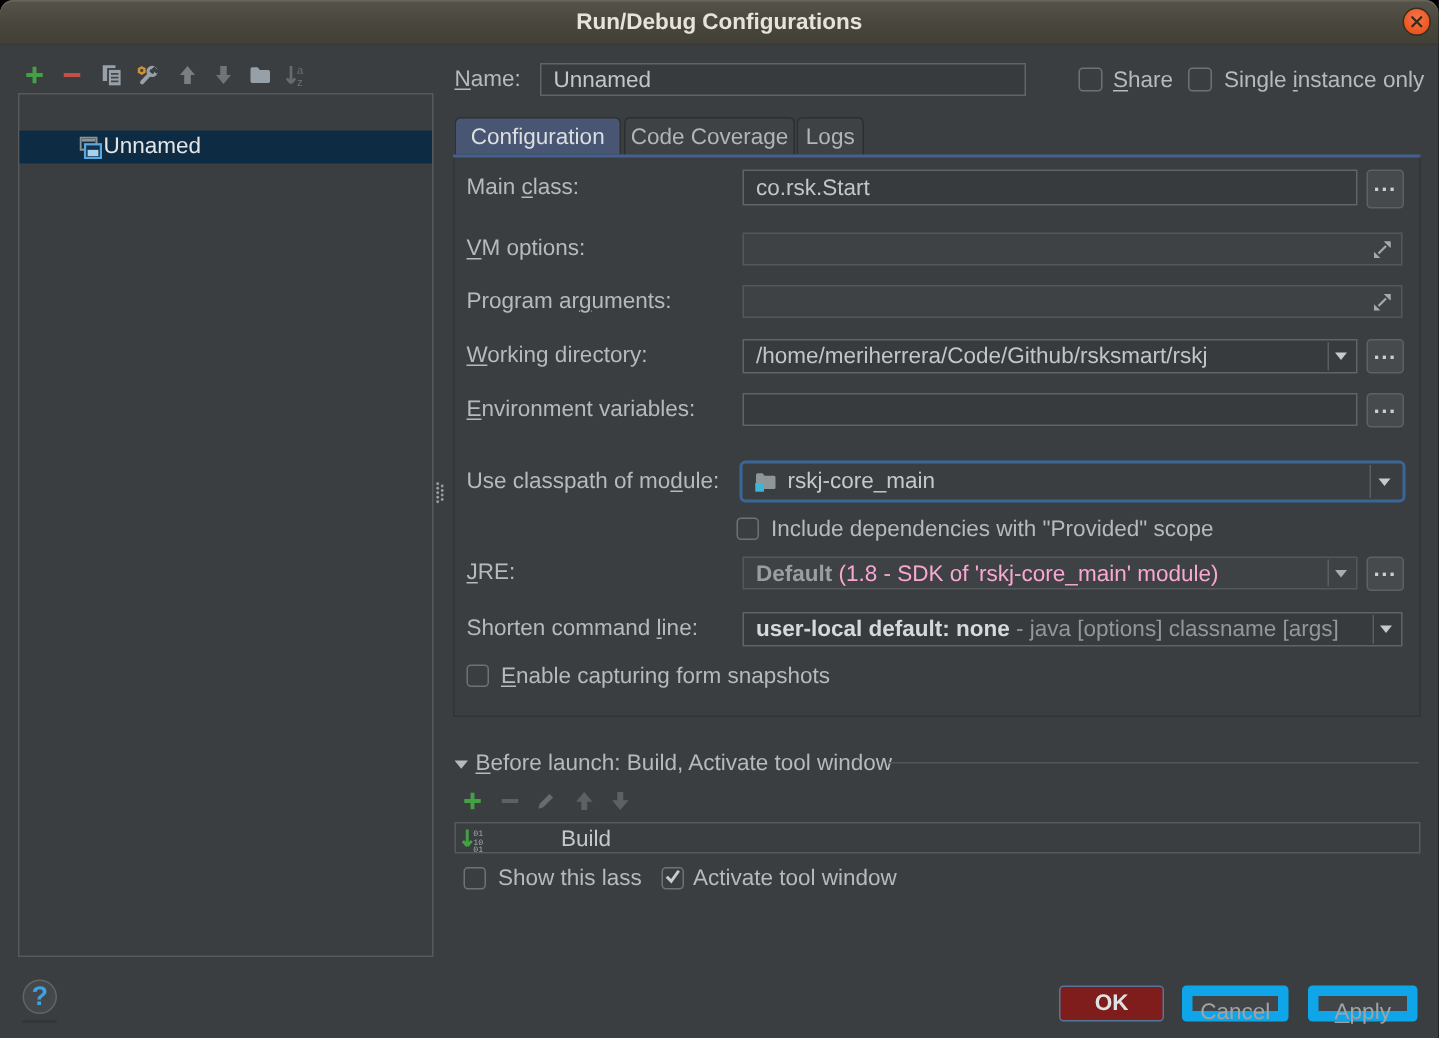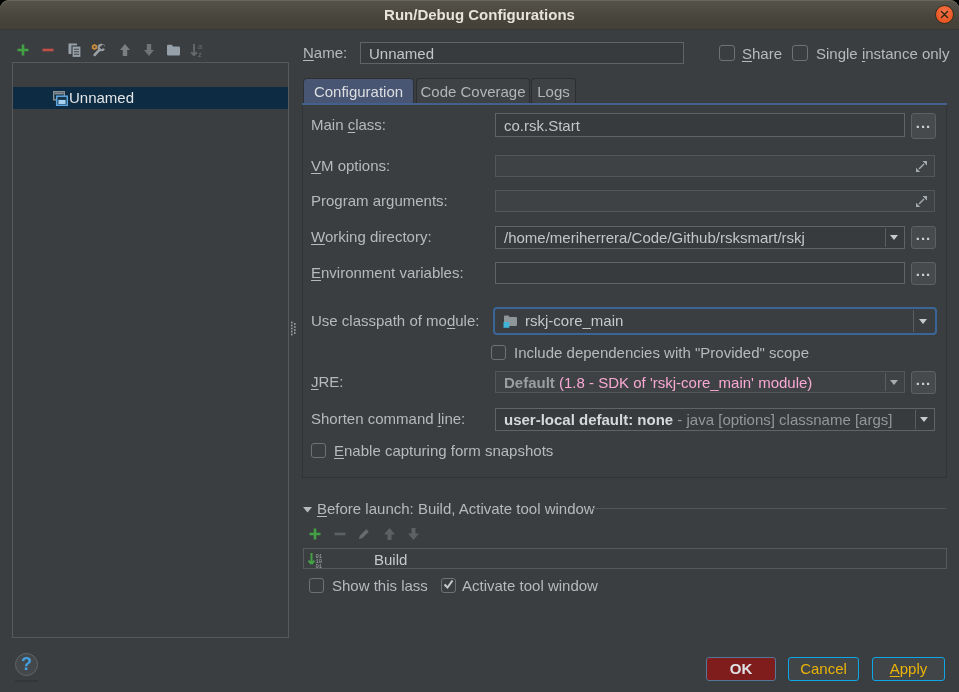--- a/index.html
+++ b/index.html
@@ -32,21 +32,21 @@
   .treepanel { position:absolute; left:12px; top:62px; width:277px; height:576px; border:1px solid #57595b; background:#3a3e41; }
   .treerow { position:absolute; left:0; width:100%; height:22px; line-height:22px; white-space:nowrap; }
   .sel { background:#0d2c43; }
   
   .tab { position:absolute; top:78px; height:25px; line-height:25px; text-align:center; border-radius:4px 4px 0 0; }
   .tab.on { background:#495673; border:1px solid #2e3133; border-bottom:none; color:#dcdfe1; }
   .tab.off { background:#3e4245; border:1px solid #2c2e30; border-bottom:none; color:#b2b5b7; }
   .panel { position:absolute; left:302px; top:103px; width:645px; height:375px; border:1px solid #313335; border-top:none; background:#3a3e41; }
   .blueline { position:absolute; left:302px; top:103px; width:645px; height:2px; background:#43608e; }
   .btn { position:absolute; height:24px; line-height:22px; text-align:center; border-radius:3px;
-    background:#414548; border:1px solid #0ea5e9; color:#eab308; }
+    background:#414548; border:7px solid #0ea5e9; color:#a3a3a3; }
   .btn.ok { background:#7f1d1d; border:1px solid #537699; color:#dfe2e4; font-weight:bold; }
 </style>
 </head>
 <body>
 <div class="win"></div>
 
 <div class="titlebar"></div>
 <div class="title">Run/Debug Configurations</div>
 <div class="closebtn">
   <svg width="9" height="9" viewBox="0 0 9 9" style="position:absolute;left:4px;top:4px;">

